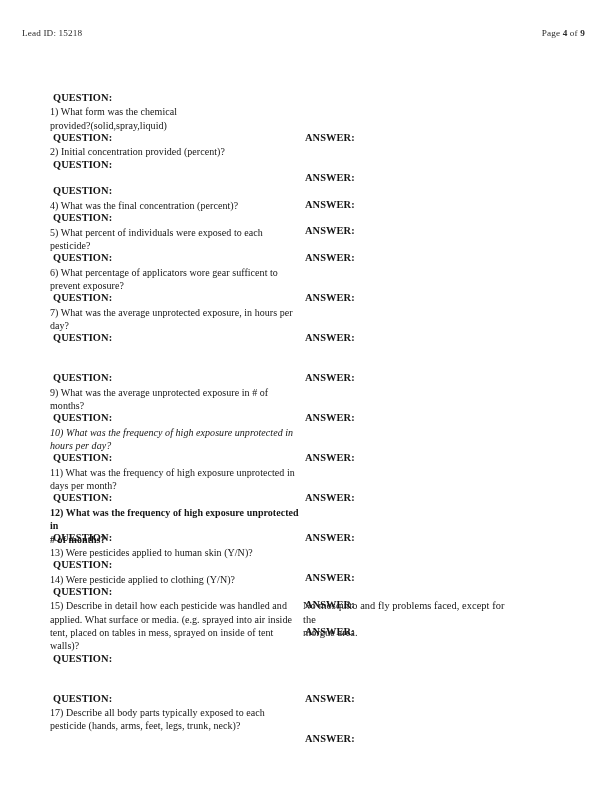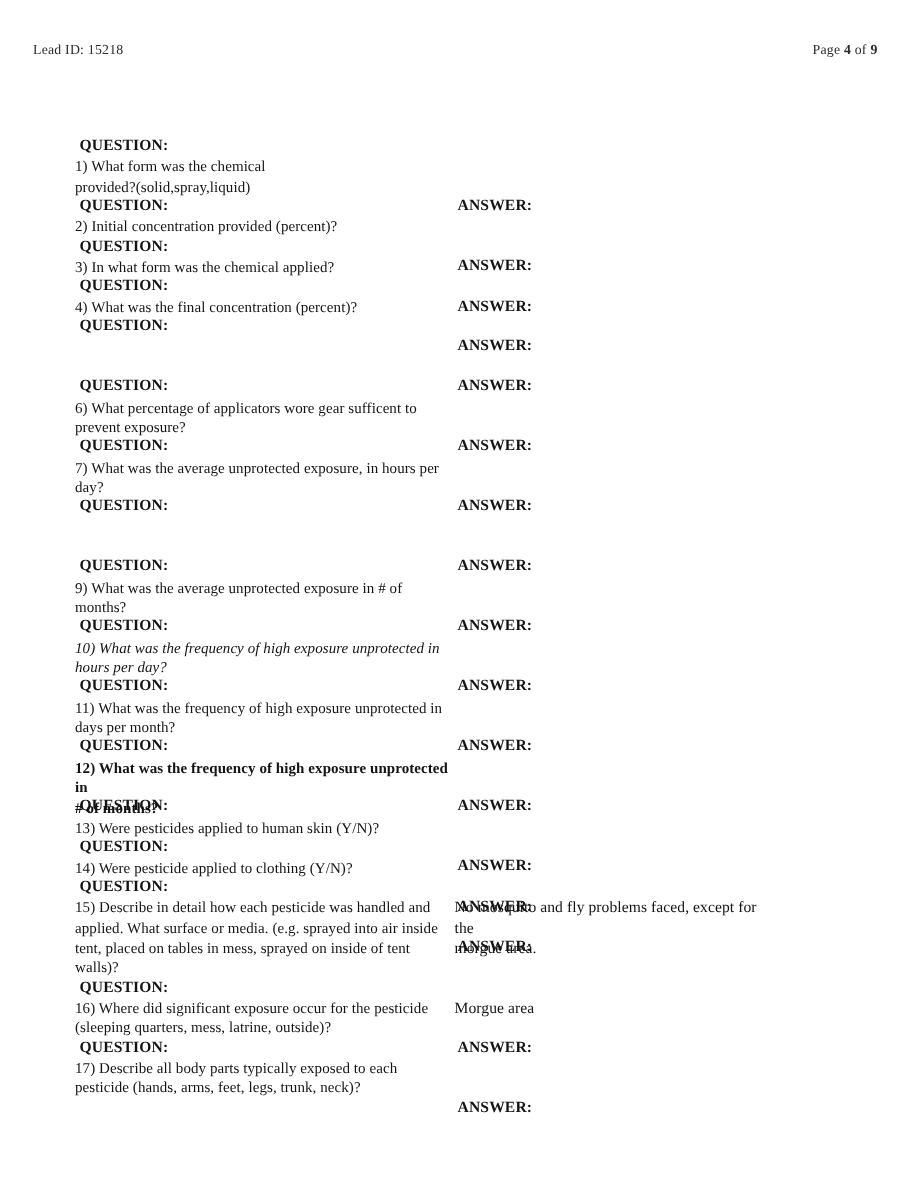--- a/index.html
+++ b/index.html
@@ -161,37 +161,38 @@
         </div>
         <div class="qa-content" style="height: 13.35px;">
           <div class="question-text">2) Initial concentration provided (percent)?</div>
         </div>
       </div>
       <div class="qa-block" style="height: 26.7px;">
         <div class="qa-labels">
           <div class="label-question">QUESTION:</div>
           <div class="label-answer">ANSWER:</div>
         </div>
-        <div class="qa-content" style="height: 13.35px;">
-          <div class="question-text">3) In what form was the chemical applied?</div>
-        </div>
       </div>
       <div class="qa-block" style="height: 26.7px;">
         <div class="qa-labels">
           <div class="label-question">QUESTION:</div>
           <div class="label-answer">ANSWER:</div>
         </div>
         <div class="qa-content" style="height: 13.35px;">
           <div class="question-text">4) What was the final concentration (percent)?</div>
         </div>
       </div>
       <div class="qa-block" style="height: 40.05px;">
         <div class="qa-labels">
           <div class="label-question">QUESTION:</div>
           <div class="label-answer">ANSWER:</div>
+        </div>
+        <div class="qa-content" style="height: 26.7px;">
+          <div class="question-text">5) What percent of individuals were exposed to each
+pesticide?</div>
         </div>
       </div>
       <div class="qa-block" style="height: 40.05px;">
         <div class="qa-labels">
           <div class="label-question">QUESTION:</div>
           <div class="label-answer">ANSWER:</div>
         </div>
         <div class="qa-content" style="height: 26.7px;">
           <div class="question-text">6) What percentage of applicators wore gear sufficent to
 prevent exposure?</div>
@@ -283,25 +284,20 @@
 walls)?</div>
           <div class="answer-text">No mosquito and fly problems faced, except for the
 morgue area.</div>
         </div>
       </div>
       <div class="qa-block wide" style="height: 40.05px;">
         <div class="qa-labels">
           <div class="label-question">QUESTION:</div>
           <div class="label-answer">ANSWER:</div>
         </div>
-        <div class="qa-content" style="height: 26.7px;">
-          <div class="question-text">16) Where did significant exposure occur for the pesticide
-(sleeping quarters, mess, latrine, outside)?</div>
-          <div class="answer-text">Morgue area</div>
-        </div>
       </div>
       <div class="qa-block" style="height: 40.05px;">
         <div class="qa-labels">
           <div class="label-question">QUESTION:</div>
           <div class="label-answer">ANSWER:</div>
         </div>
         <div class="qa-content" style="height: 26.7px;">
           <div class="question-text">17) Describe all body parts typically exposed to each
 pesticide (hands, arms, feet, legs, trunk, neck)?</div>
         </div>

